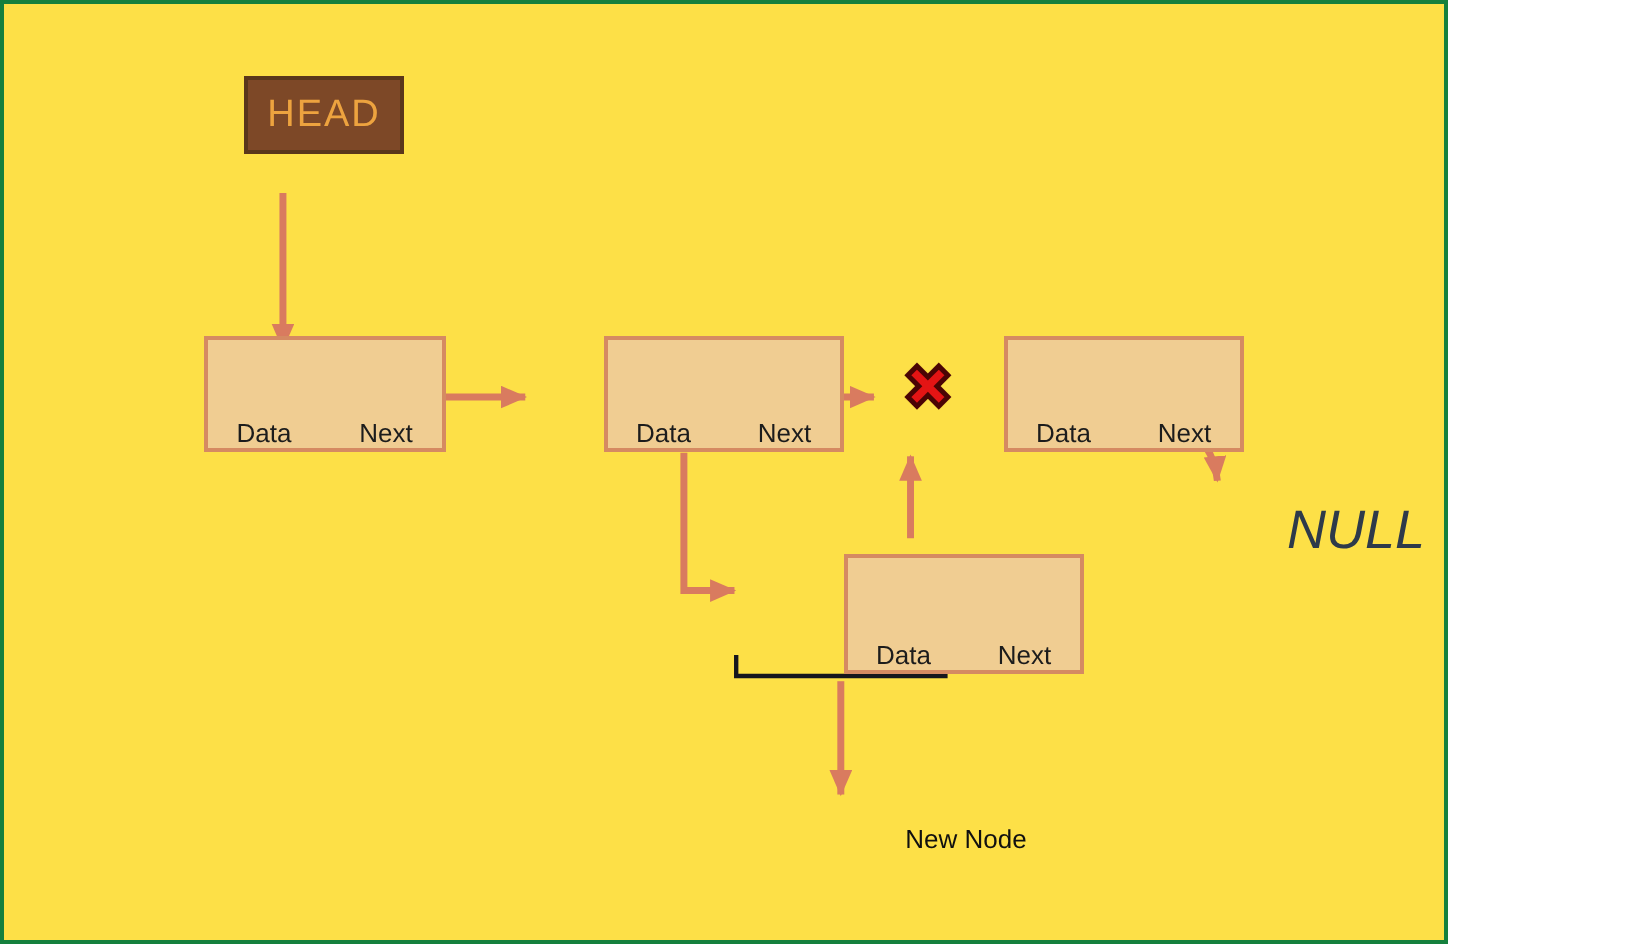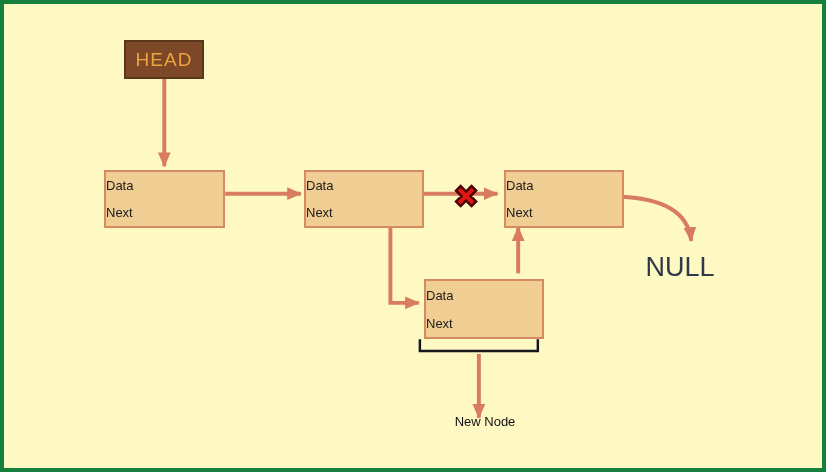--- a/index.html
+++ b/index.html
@@ -1,39 +1,39 @@
 <!DOCTYPE html>
 <html><head>
 <meta charset="utf-8">
 <style>
   html,body{margin:0;padding:0;background:#ffffff;font-family:"Liberation Sans",sans-serif;}
   .canvas{
     position:relative;
-    width:826px;height:472px;
+    width:724px;height:472px;
     box-sizing:border-box;
-    background:#fef9c3;
-    border:4px solid #15803d;
+    background:#fde047;
+    border:2px solid #15803d;
     overflow:hidden;
   }
   svg.connector-layer{position:absolute;left:0;top:0;width:100%;height:100%;}
   .connector{stroke:#d97b5f;stroke-width:4;fill:none;}
   .bracket{stroke:#16161d;stroke-width:2.5;fill:none;}
 
   .head-box{
     position:absolute;left:120px;top:36px;width:80px;height:39px;
     box-sizing:border-box;
     background:#7d4827;border:2px solid #5a371b;
     display:flex;align-items:center;justify-content:center;
     color:#eda33f;font-size:19px;letter-spacing:1px;
   }
   .lnode{
     position:absolute;
     box-sizing:border-box;
     background:#f0cd92;border:2px solid #d58a62;
-    display:flex;align-items:flex-start;flex-direction:column;
+    display:flex;align-items:flex-end;
   }
   .lnode .cell{
     flex:1;display:flex;align-items:center;justify-content:center;
     font-size:13px;color:#1c1c1c;
   }
   .lnode .divider{width:5px;background:#d97b5f;}
   #node1{left:100px;top:166px;width:121px;height:58px;}
   #node2{left:300px;top:166px;width:120px;height:58px;}
   #node3{left:500px;top:166px;width:120px;height:58px;}
   #newnode{left:420px;top:275px;width:120px;height:60px;}
@@ -42,21 +42,21 @@
     position:absolute;left:446px;top:177px;width:32px;height:32px;
     display:flex;align-items:center;justify-content:center;
     font-size:30px;font-weight:bold;color:#e31414;
     -webkit-text-stroke:1.5px #4a0404;
     text-shadow:0 0 1px #4a0404;
     line-height:1;
   }
   .null-label{
     position:absolute;left:634px;top:249px;width:84px;height:28px;
     text-align:center;
-    font-size:27px;line-height:28px;color:#2e3a4a;
+    font-size:27px;line-height:28px;color:#2e3a4a;font-style:italic;
   }
   .new-node-caption{
     position:absolute;left:431px;top:410px;width:100px;
     text-align:center;
     font-size:13px;color:#101010;
   }
 </style>
 </head>
 <body>
 

